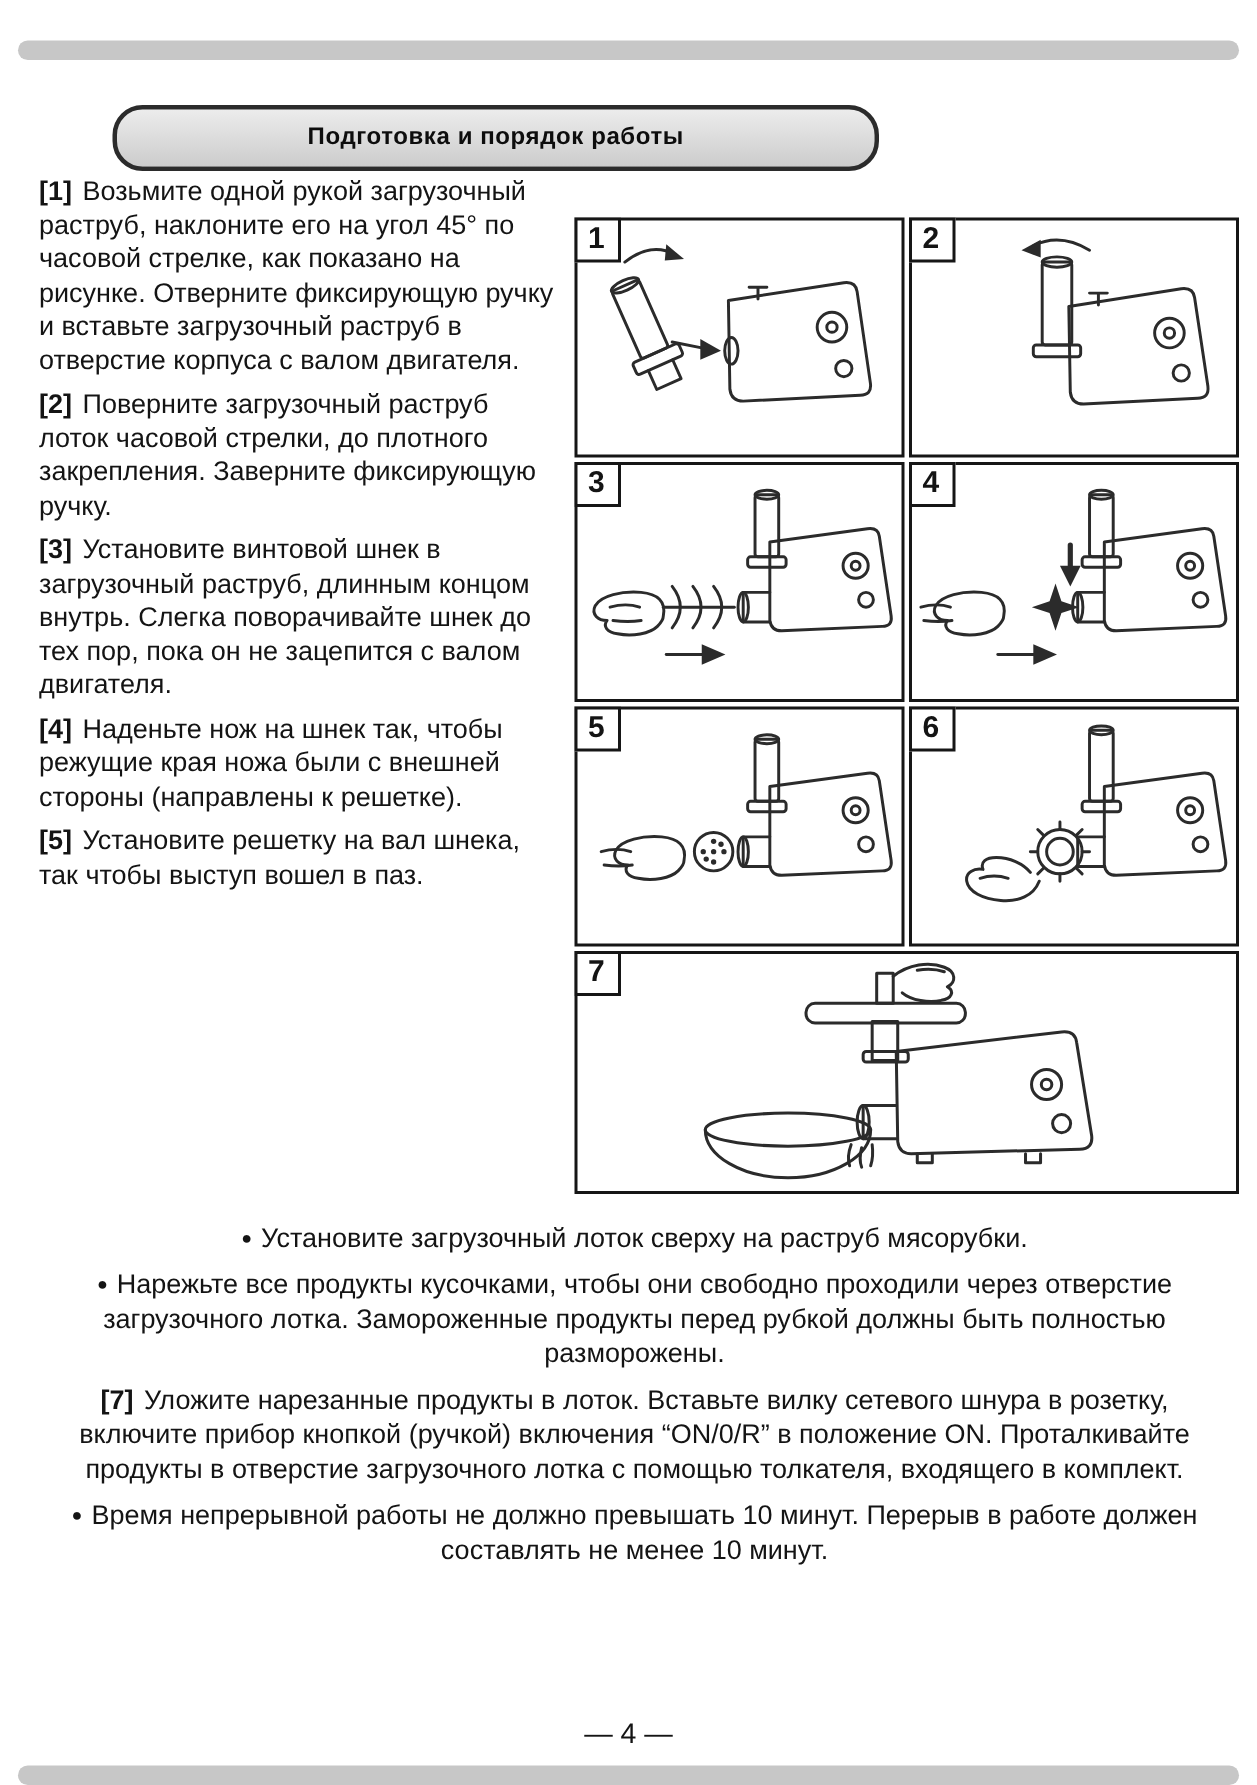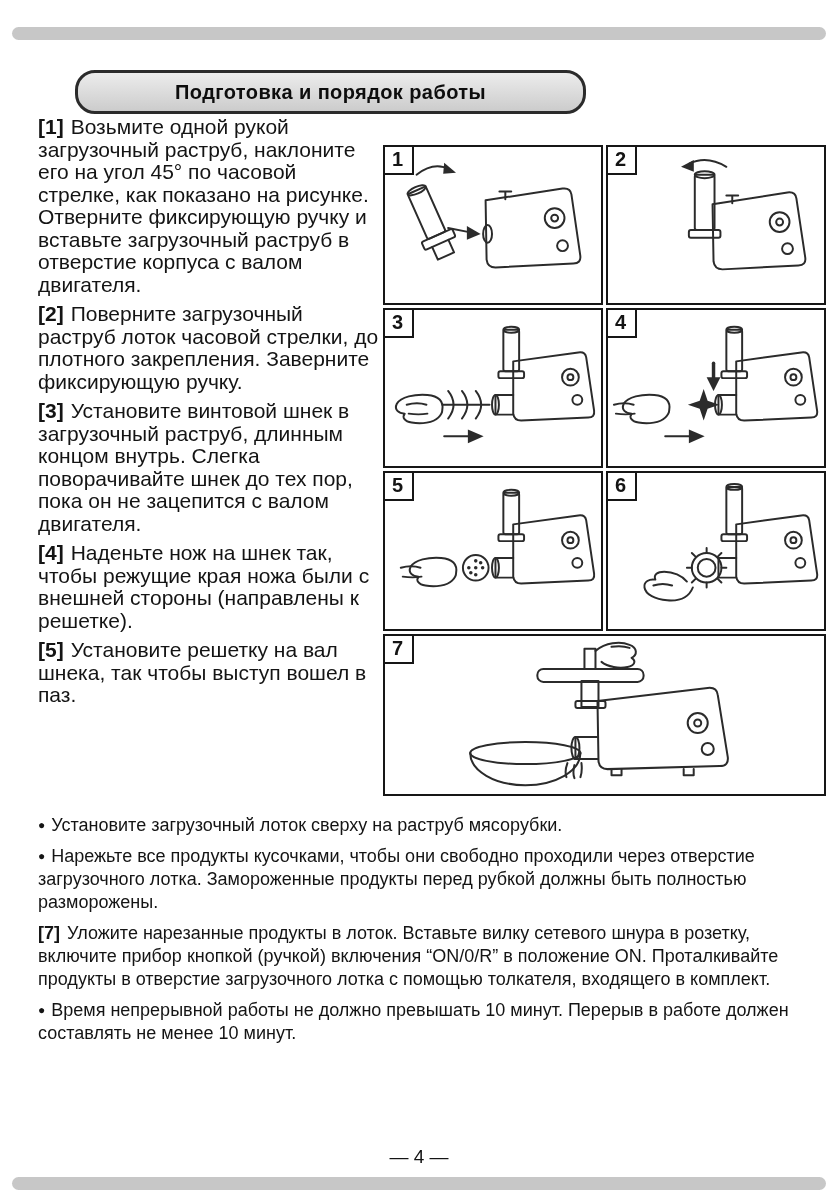--- a/index.html
+++ b/index.html
@@ -10,25 +10,25 @@
   .rule { position:absolute; left:12px; width:814px; height:13px; background:#c7c7c7; border-radius:7px; }
   .rule.top { top:27px; }
   .rule.bottom { top:1177px; }
 
   .title-box {
     position:absolute; left:75px; top:70px; width:505px; height:38px;
     border:3px solid #2b2b2b; border-radius:20px;
     background:linear-gradient(#ececec,#cccccc);
     display:flex; align-items:center; justify-content:center;
   }
-  .title-box h1 { margin:0; font-size:20px; font-weight:bold; letter-spacing:.4px; color:#0d0d0d; }
+  .title-box h1 { margin:0; font-size:16px; font-weight:bold; letter-spacing:.4px; color:#0d0d0d; }
 
   .col-left {
-    position:absolute; left:38px; top:116px; width:344px;
-    font-size:21px; line-height:22.5px; text-align:left;
+    position:absolute; left:26px; top:116px; width:344px;
+    font-size:18px; line-height:22.5px; text-align:left;
   }
   .col-left p { margin:0 0 7px 0; }
   .marker { font-weight:bold; margin-right:7px; }
 
   .figures {
     position:absolute; left:383px; top:145px; width:443px;
     display:grid; grid-template-columns:1fr 1fr; gap:3px;
   }
   .panel { position:relative; border:2px solid #161616; background:#fff; height:156px; }
   .panel.wide { grid-column:1 / span 2; height:158px; }
@@ -40,21 +40,21 @@
   }
   .ln { fill:none; stroke:#2b2b2b; stroke-width:2; stroke-linecap:round; stroke-linejoin:round; }
   .lnb { fill:none; stroke:#2b2b2b; stroke-width:3.5; stroke-linecap:round; }
   .ar { fill:#2b2b2b; stroke:none; }
   .blk { fill:#2b2b2b; stroke:none; }
 
   .below {
     position:absolute; left:38px; top:814px; width:770px;
     font-size:18px; line-height:23px;
   }
-  .below p { margin:0 0 8px 0; }
+  .below p { margin:0 0 8px 0;text-align:center; }
   .dot { font-size:12px; vertical-align:2px; margin-right:6px; }
 
   .pagenum { position:absolute; left:0; top:1146px; width:100%; text-align:center; font-size:19px; color:#141414; }
 </style>
 </head>
 <body>
 
 <div class="page">
 
   <div class="rule top"></div>

